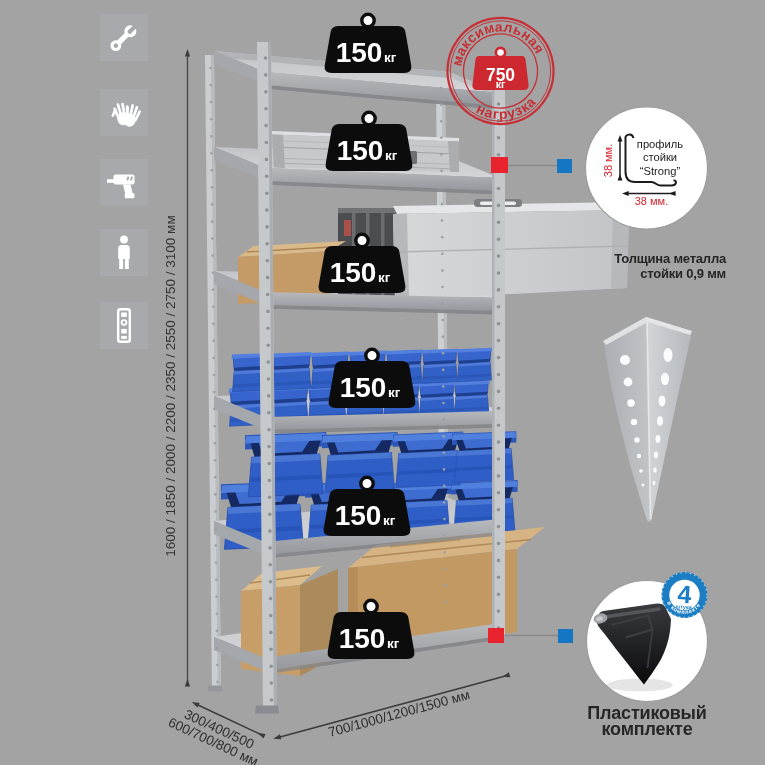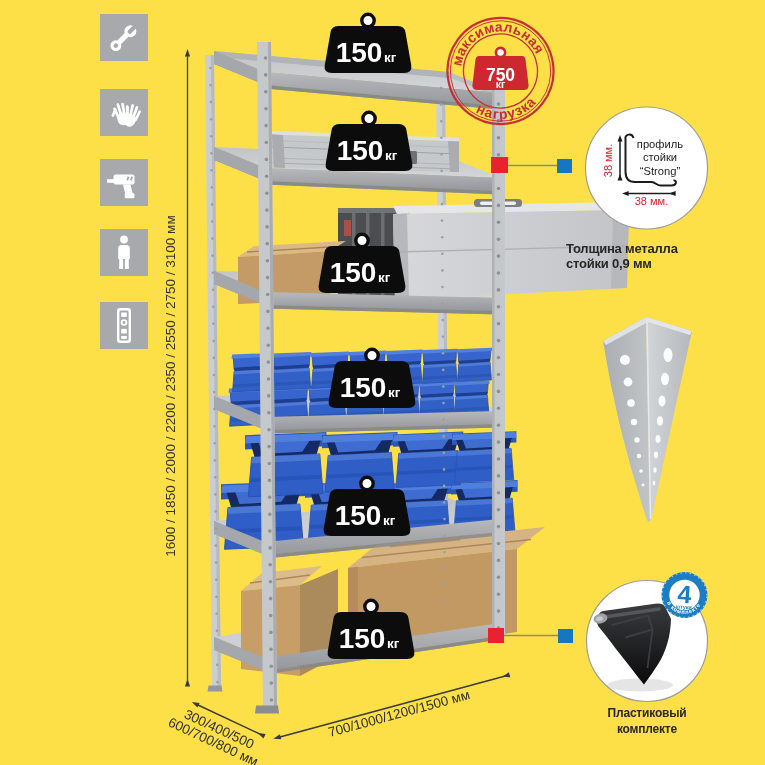--- a/index.html
+++ b/index.html
@@ -1,29 +1,29 @@
 <!DOCTYPE html>
 <html><head>
 <meta charset="utf-8">
 <style>
   html,body{margin:0;padding:0;background:#fff;}
-  .canvas{position:relative;width:765px;height:765px;background:#fde047;overflow:hidden;
+  .canvas{position:relative;width:765px;height:765px;background:#a3a3a3;overflow:hidden;
           font-family:"Liberation Sans","DejaVu Sans",sans-serif;}
   .canvas svg.scene{position:absolute;left:0;top:0;}
   .ovl{position:absolute;color:#2e2e2e;}
   .height-label{left:-39px;top:377px;width:420px;height:18px;line-height:18px;text-align:center;
      font-size:13.5px;font-weight:400;letter-spacing:0px;color:#333;white-space:nowrap;
      transform:rotate(-90deg);}
   .depth-label{left:146px;top:722px;width:140px;text-align:center;font-size:13.5px;font-weight:500;
      line-height:14px;color:#2d2d2d;transform:rotate(25deg);}
   .width-label{left:314px;top:706px;width:170px;text-align:center;font-size:13.5px;font-weight:500;
      color:#2d2d2d;transform:rotate(-15.2deg);}
-  .profile-caption{left:566px;top:242px;width:160px;text-align:left;font-size:13px;
+  .profile-caption{left:566px;top:252px;width:160px;text-align:right;font-size:13px;
      font-weight:700;line-height:14.5px;color:#262626;letter-spacing:-0.2px;}
-  .foot-caption{left:567px;top:706px;width:160px;text-align:center;font-size:12px;
+  .foot-caption{left:567px;top:706px;width:160px;text-align:center;font-size:18px;
      font-weight:700;line-height:15.5px;color:#262626;letter-spacing:-0.2px;}
 </style>
 </head>
 <body>
 
 <div class="canvas">
 
 <svg class="scene" width="765" height="765" viewBox="0 0 765 765">
 <defs>
   <linearGradient id="gTop" x1="0" y1="0" x2="0" y2="1">

